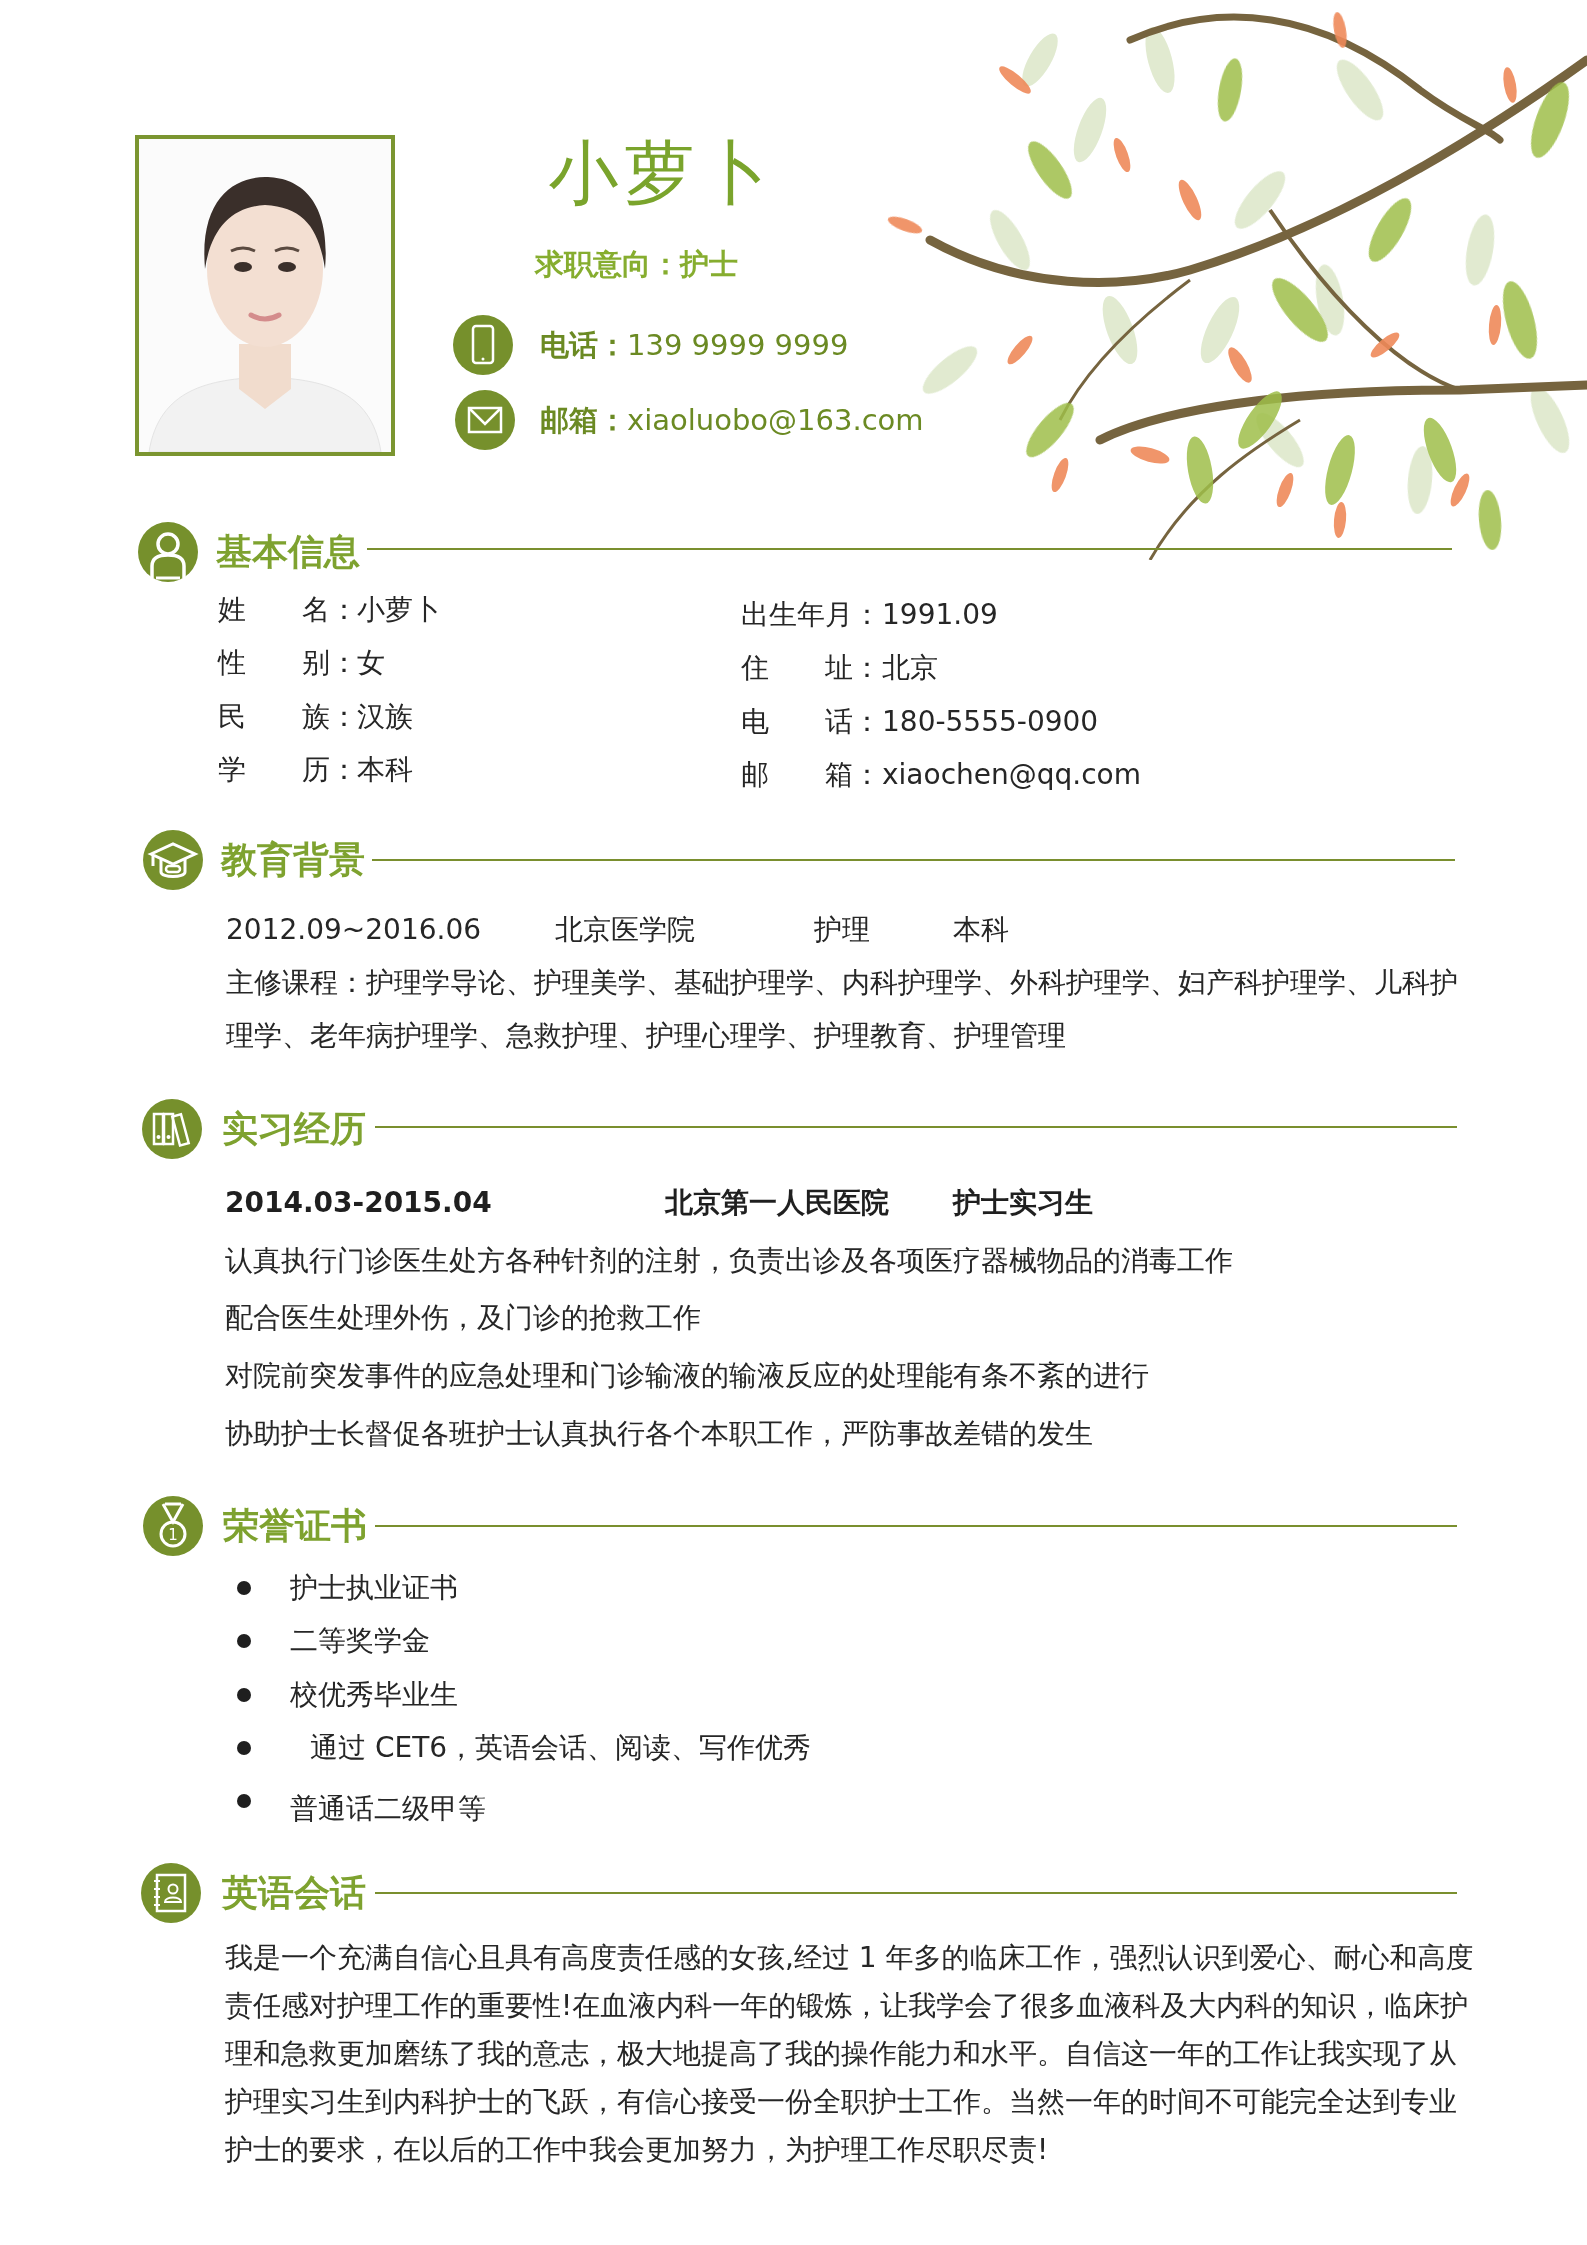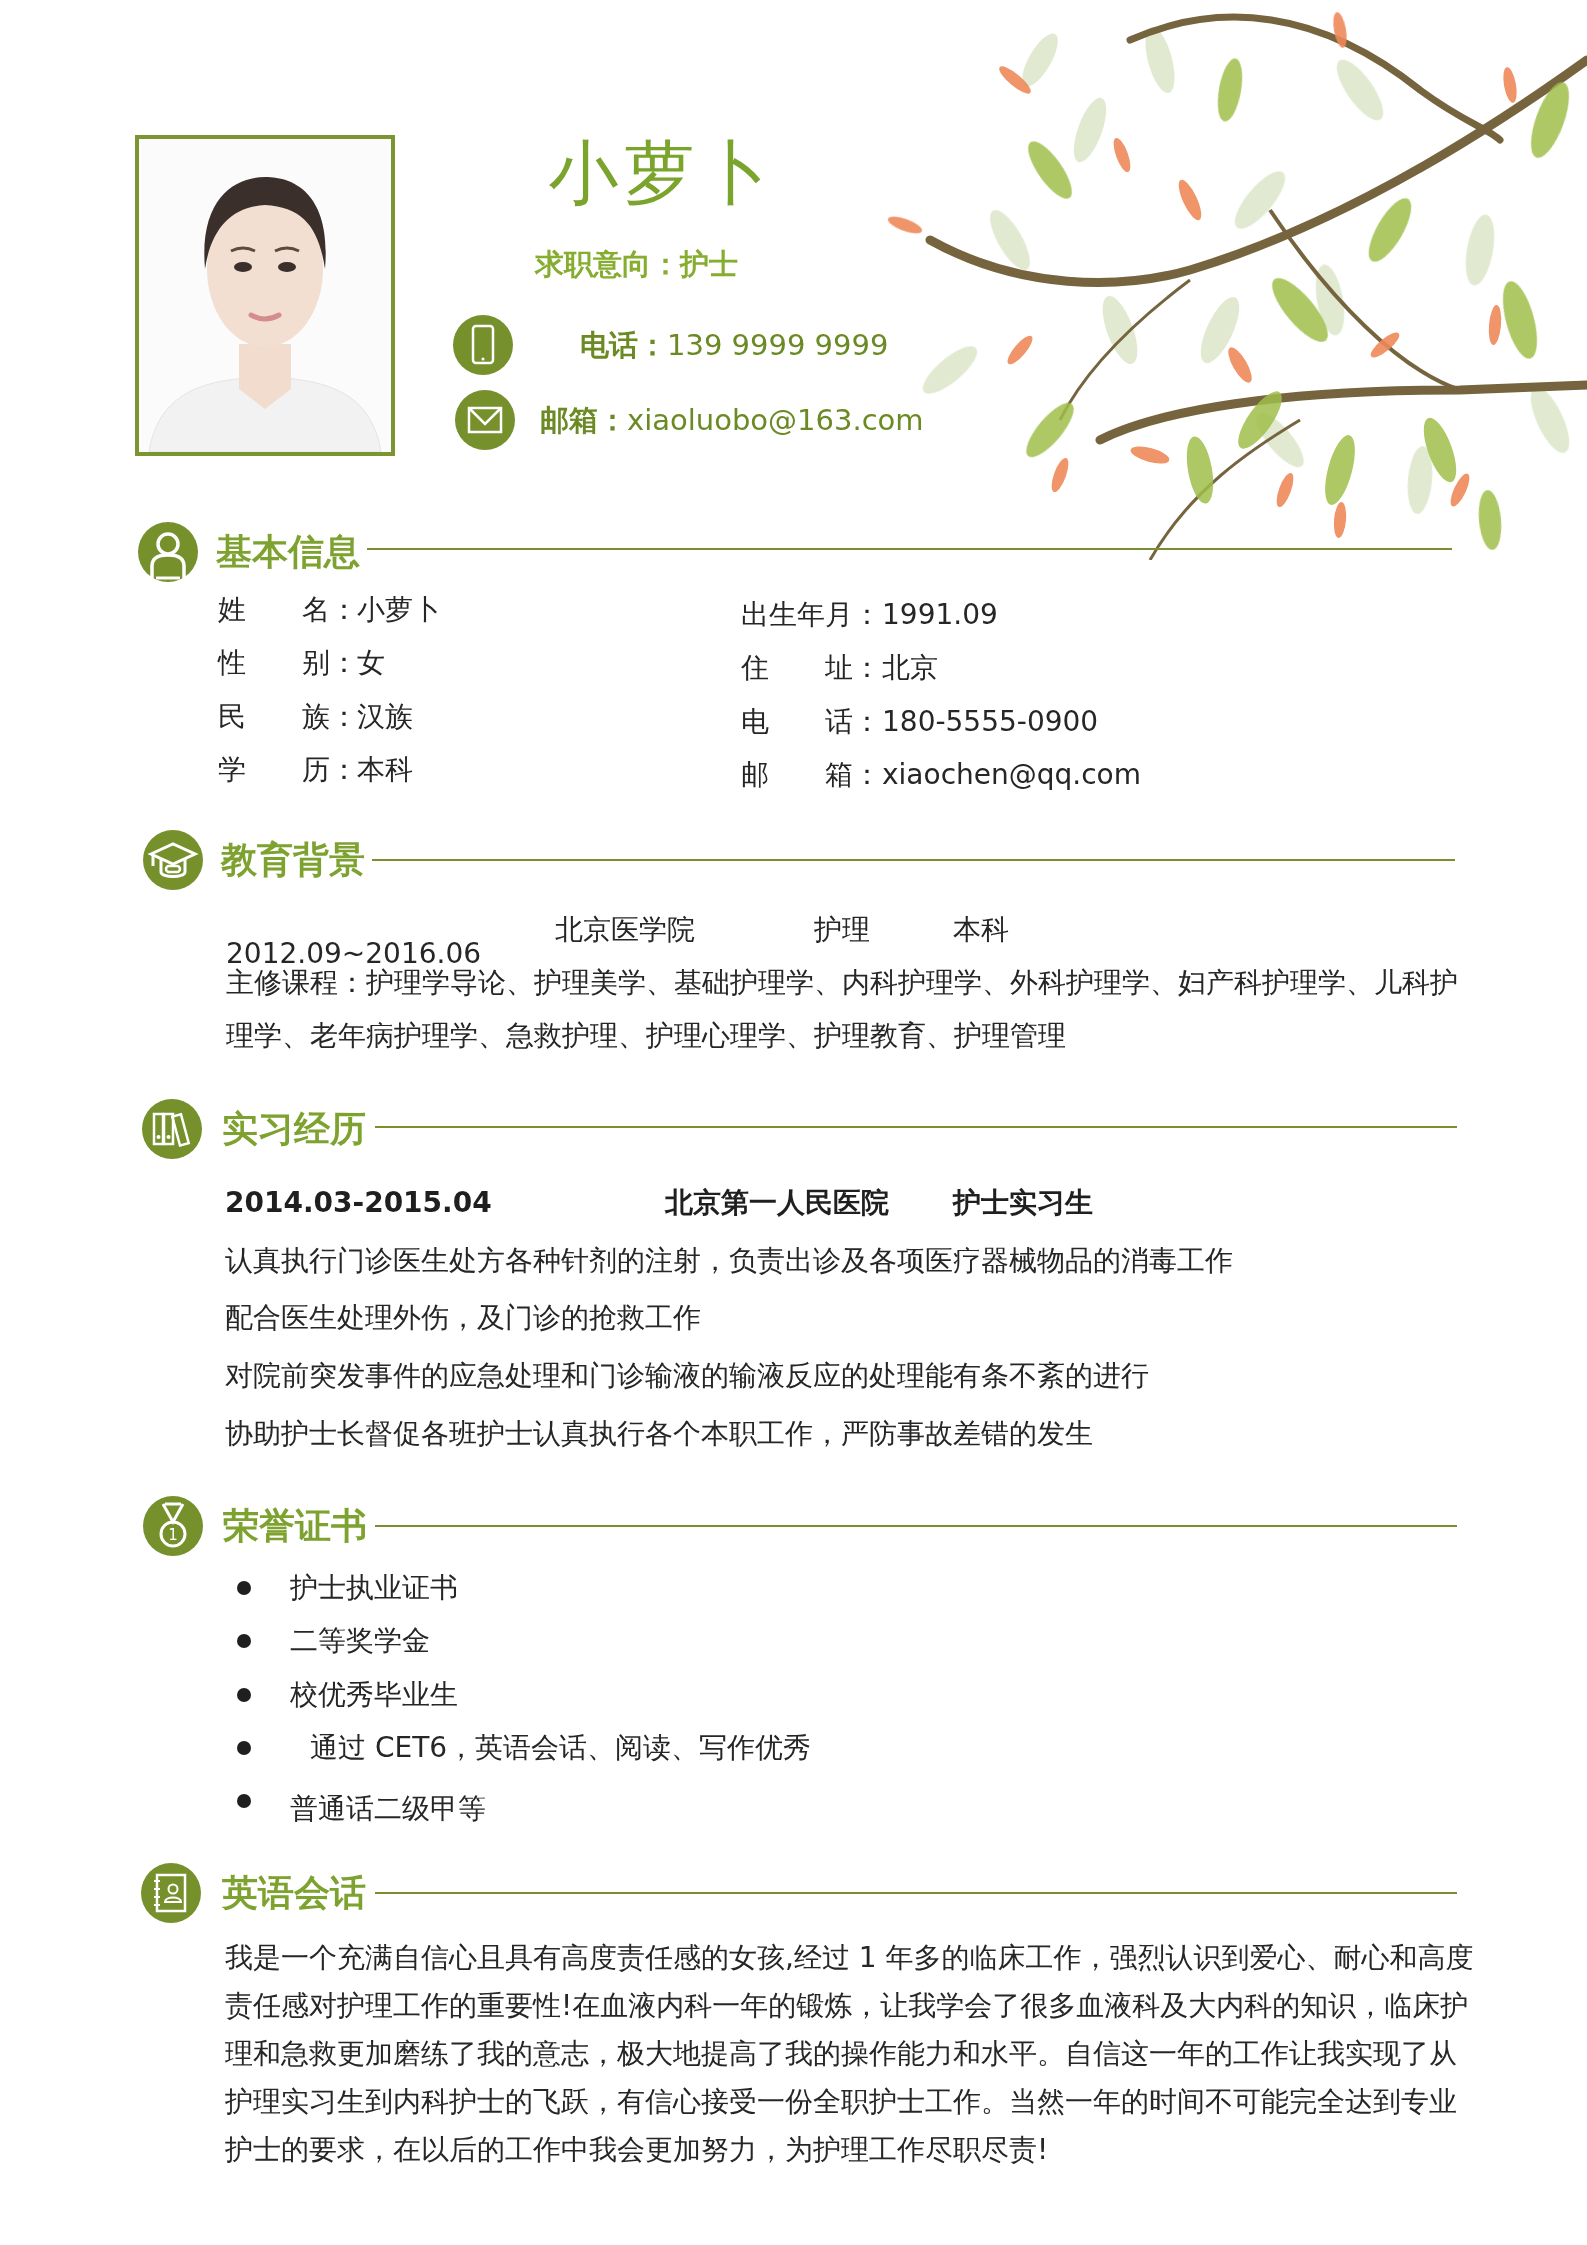--- a/index.html
+++ b/index.html
@@ -101,21 +101,21 @@
 
 <div class="abs name">小萝卜</div>
 <div class="abs intent">求职意向：护士</div>
 
 <div class="abs contact-icon" style="left:453px; top:315px;">
   <svg width="60" height="60" viewBox="0 0 60 60">
       <rect x="20" y="11" width="20" height="37" rx="3" fill="none" stroke="#fff" stroke-width="2.5"></rect>
       <circle cx="30" cy="44" r="1.5" fill="#fff"></circle>
     </svg>
 </div>
-<div class="abs contact-text" style="left:540px; top:325px;margin-left:40px;">
+<div class="abs contact-text" style="left:540px; top:325px;">
   <b>电话：</b><span>139 9999 9999</span>
 </div>
 <div class="abs contact-icon" style="left:455px; top:390px;">
   <svg width="60" height="60" viewBox="0 0 60 60">
       <rect x="14" y="18" width="32" height="24" fill="none" stroke="#fff" stroke-width="2.5"></rect>
       <path d="M14 18 L30 34 L46 18" fill="none" stroke="#fff" stroke-width="2.5"></path>
     </svg>
 </div>
 <div class="abs contact-text" style="left:540px; top:400px;">
   <b>邮箱：</b><span>xiaoluobo@163.com</span>
@@ -170,21 +170,21 @@
   <svg width="60" height="60" viewBox="0 0 60 60">
       <path d="M8 24 L30 14 L52 24 L30 34 Z" fill="none" stroke="#fff" stroke-width="3"></path>
       <path d="M18 29 L18 42 C18 48 42 48 42 42 L42 29" fill="none" stroke="#fff" stroke-width="3"></path>
       <rect x="23" y="36" width="14" height="6" rx="3" fill="none" stroke="#fff" stroke-width="2.5"></rect>
       <line x1="10" y1="25" x2="10" y2="36" stroke="#fff" stroke-width="3"></line>
     </svg>
 </div>
 <div class="abs sec-title" style="left:221px; top:838px;">教育背景</div>
 <div class="abs sec-line" style="left:372px; top:859px; width:1083px;"></div>
 
-<div class="abs txt" style="left:226px; top:911px;margin-top:24px;">2012.09~2016.06</div>
+<div class="abs txt" style="left:226px; top:911px;">2012.09~2016.06</div>
 <div class="abs txt" style="left:555px; top:911px;">北京医学院</div>
 <div class="abs txt" style="left:814px; top:911px;">护理</div>
 <div class="abs txt" style="left:953px; top:911px;">本科</div>
 <div class="abs txt" style="left:226px; top:964px;">主修课程：护理学导论、护理美学、基础护理学、内科护理学、外科护理学、妇产科护理学、儿科护</div>
 <div class="abs txt" style="left:226px; top:1017px;">理学、老年病护理学、急救护理、护理心理学、护理教育、护理管理</div>
 
 <div class="abs sec-icon" style="left:142px; top:1099px;">
   <svg width="60" height="60" viewBox="0 0 60 60">
       <rect x="12" y="15" width="9" height="30" fill="none" stroke="#fff" stroke-width="2.5"></rect>
       <rect x="22" y="15" width="9" height="30" fill="none" stroke="#fff" stroke-width="2.5"></rect>

